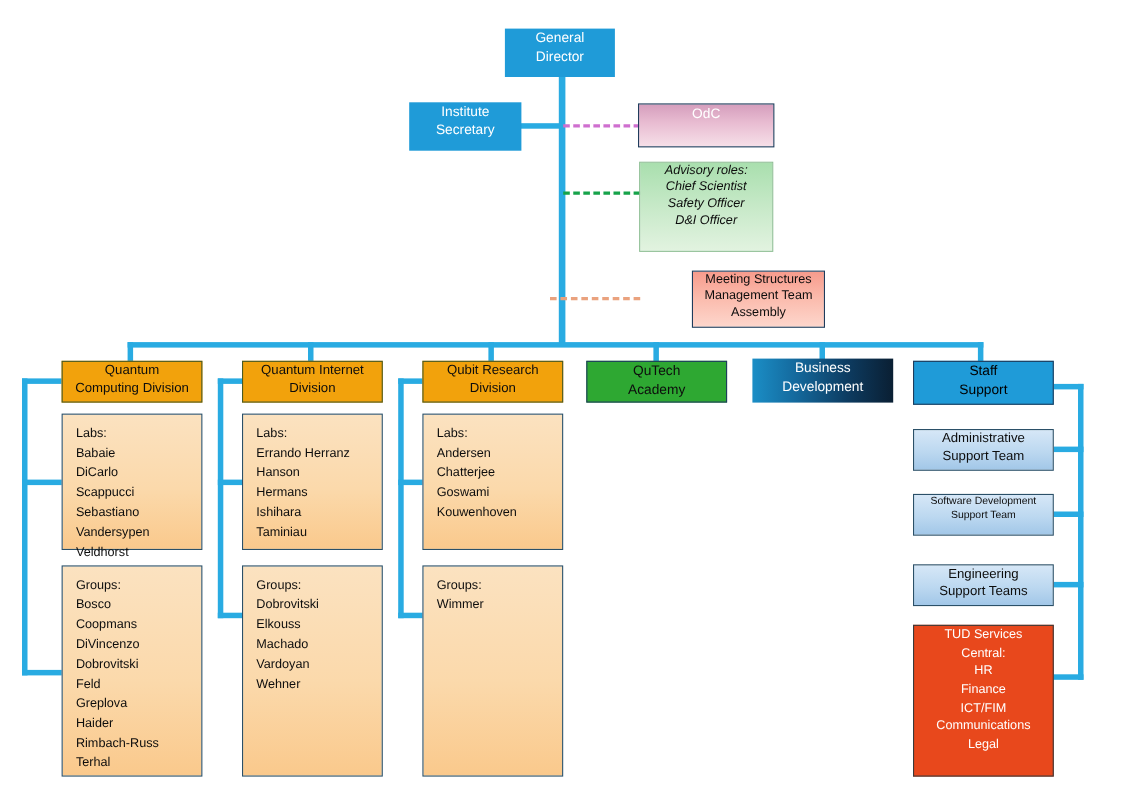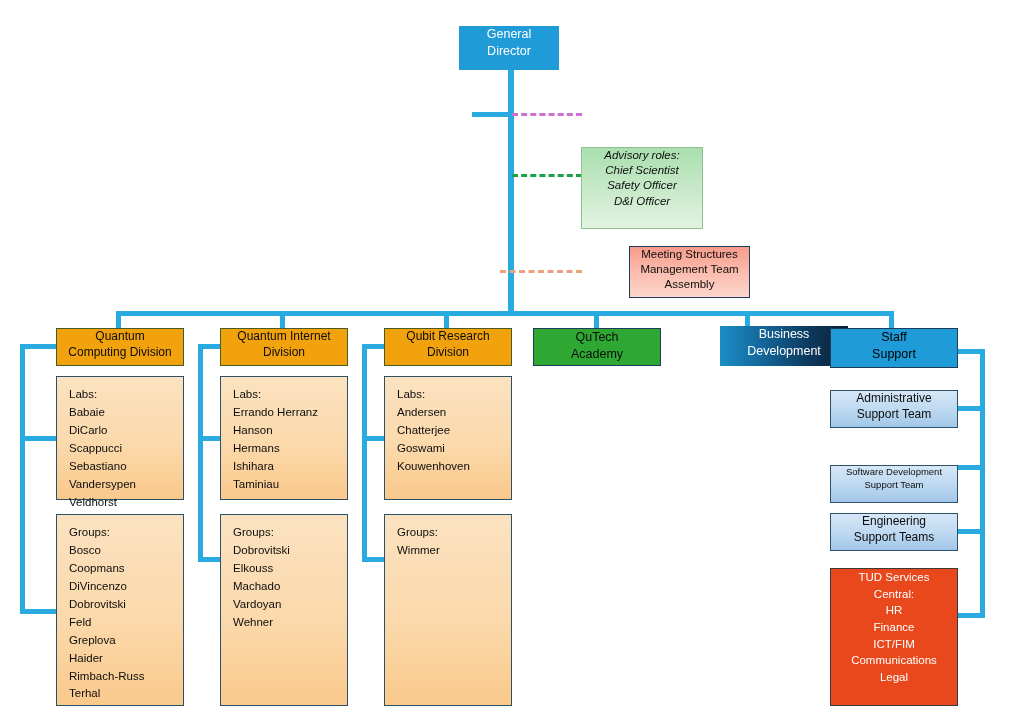--- a/index.html
+++ b/index.html
@@ -161,21 +161,28 @@
 
   <div class="dash dash-odc" style="left:512px; top:113px; width:70px;"></div>
   <div class="dash dash-adv" style="left:512px; top:174px; width:70px;"></div>
   <div class="dash dash-meet" style="left:500px; top:270px; width:82px;"></div>
 
   <div class="box b-blue" style="left:459px; top:26px; width:100px; height:44px;">
     <span class="ln">General</span>
     <span class="ln">Director</span>
   </div>
 
-
+  <div class="box b-blue" style="left:372px; top:93px; width:102px; height:44px;">
+    <span class="ln">Institute</span>
+    <span class="ln">Secretary</span>
+  </div>
+
+  <div class="box b-odc" style="left:580px; top:94px; width:124px; height:40px;">
+    <span class="ln">OdC</span>
+  </div>
 
   <div class="box b-advisory" style="left:581px; top:147px; width:122px; height:82px;">
     <span class="ln">Advisory roles:</span>
     <span class="ln">Chief Scientist</span>
     <span class="ln">Safety Officer</span>
     <span class="ln">D&amp;I Officer</span>
   </div>
 
   <div class="box b-meeting" style="left:585px; top:246px; width:121px; height:52px;margin-left:44px;">
     <span class="ln">Meeting Structures</span>
@@ -193,21 +200,21 @@
   </div>
   <div class="box b-orange" style="left:384px; top:328px; width:128px; height:38px;">
     <span class="ln">Qubit Research</span>
     <span class="ln">Division</span>
   </div>
 
   <div class="box b-green" style="left:533px; top:328px; width:128px; height:38px;">
     <span class="ln">QuTech</span>
     <span class="ln">Academy</span>
   </div>
-  <div class="box b-bizdev" style="left:684px; top:326px; width:128px; height:40px;margin-left:36px;">
+  <div class="box b-bizdev" style="left:684px; top:326px; width:128px; height:40px;">
     <span class="ln">Business</span>
     <span class="ln">Development</span>
   </div>
   <div class="box b-staff" style="left:830px; top:328px; width:128px; height:40px;">
     <span class="ln">Staff</span>
     <span class="ln">Support</span>
   </div>
 
   <div class="box b-list" style="left:56px; top:376px; width:128px; height:124px;">
     <span class="ln">Labs:</span>
@@ -256,21 +263,21 @@
   </div>
   <div class="box b-list" style="left:384px; top:514px; width:128px; height:192px;">
     <span class="ln">Groups:</span>
     <span class="ln">Wimmer</span>
   </div>
 
   <div class="box b-support" style="left:830px; top:390px; width:128px; height:38px;">
     <span class="ln">Administrative</span>
     <span class="ln">Support Team</span>
   </div>
-  <div class="box b-support small" style="left:830px; top:449px; width:128px; height:38px;margin-top:16px;">
+  <div class="box b-support small" style="left:830px; top:449px; width:128px; height:38px;">
     <span class="ln">Software Development</span>
     <span class="ln">Support Team</span>
   </div>
   <div class="box b-support" style="left:830px; top:513px; width:128px; height:38px;">
     <span class="ln">Engineering</span>
     <span class="ln">Support Teams</span>
   </div>
 
   <div class="box b-tud" style="left:830px; top:568px; width:128px; height:138px;">
     <span class="ln">TUD Services</span>

